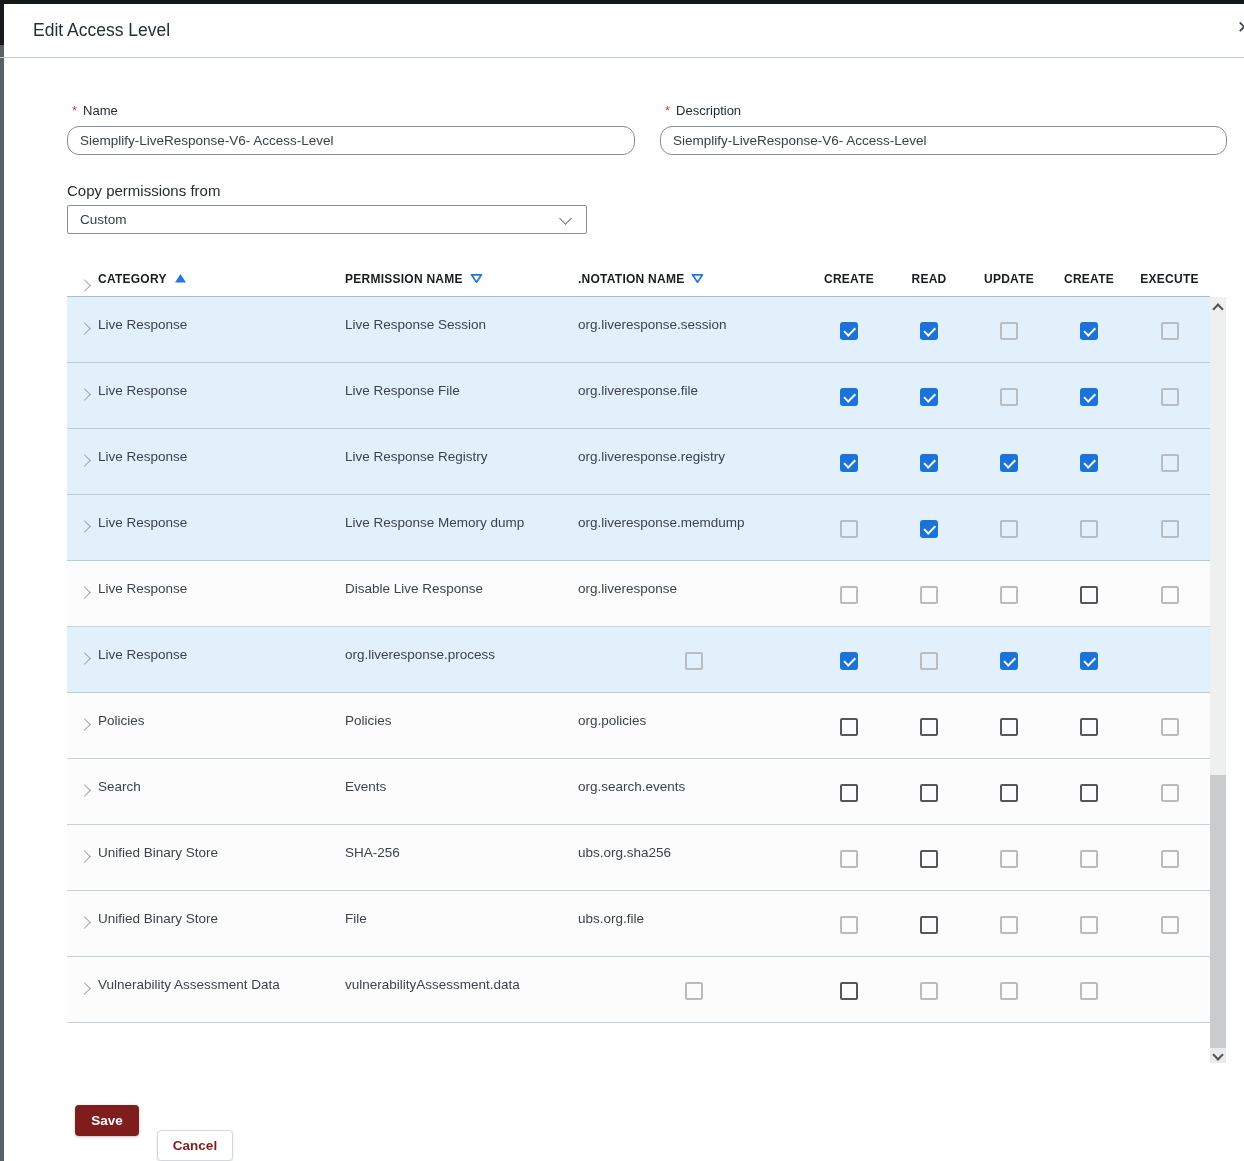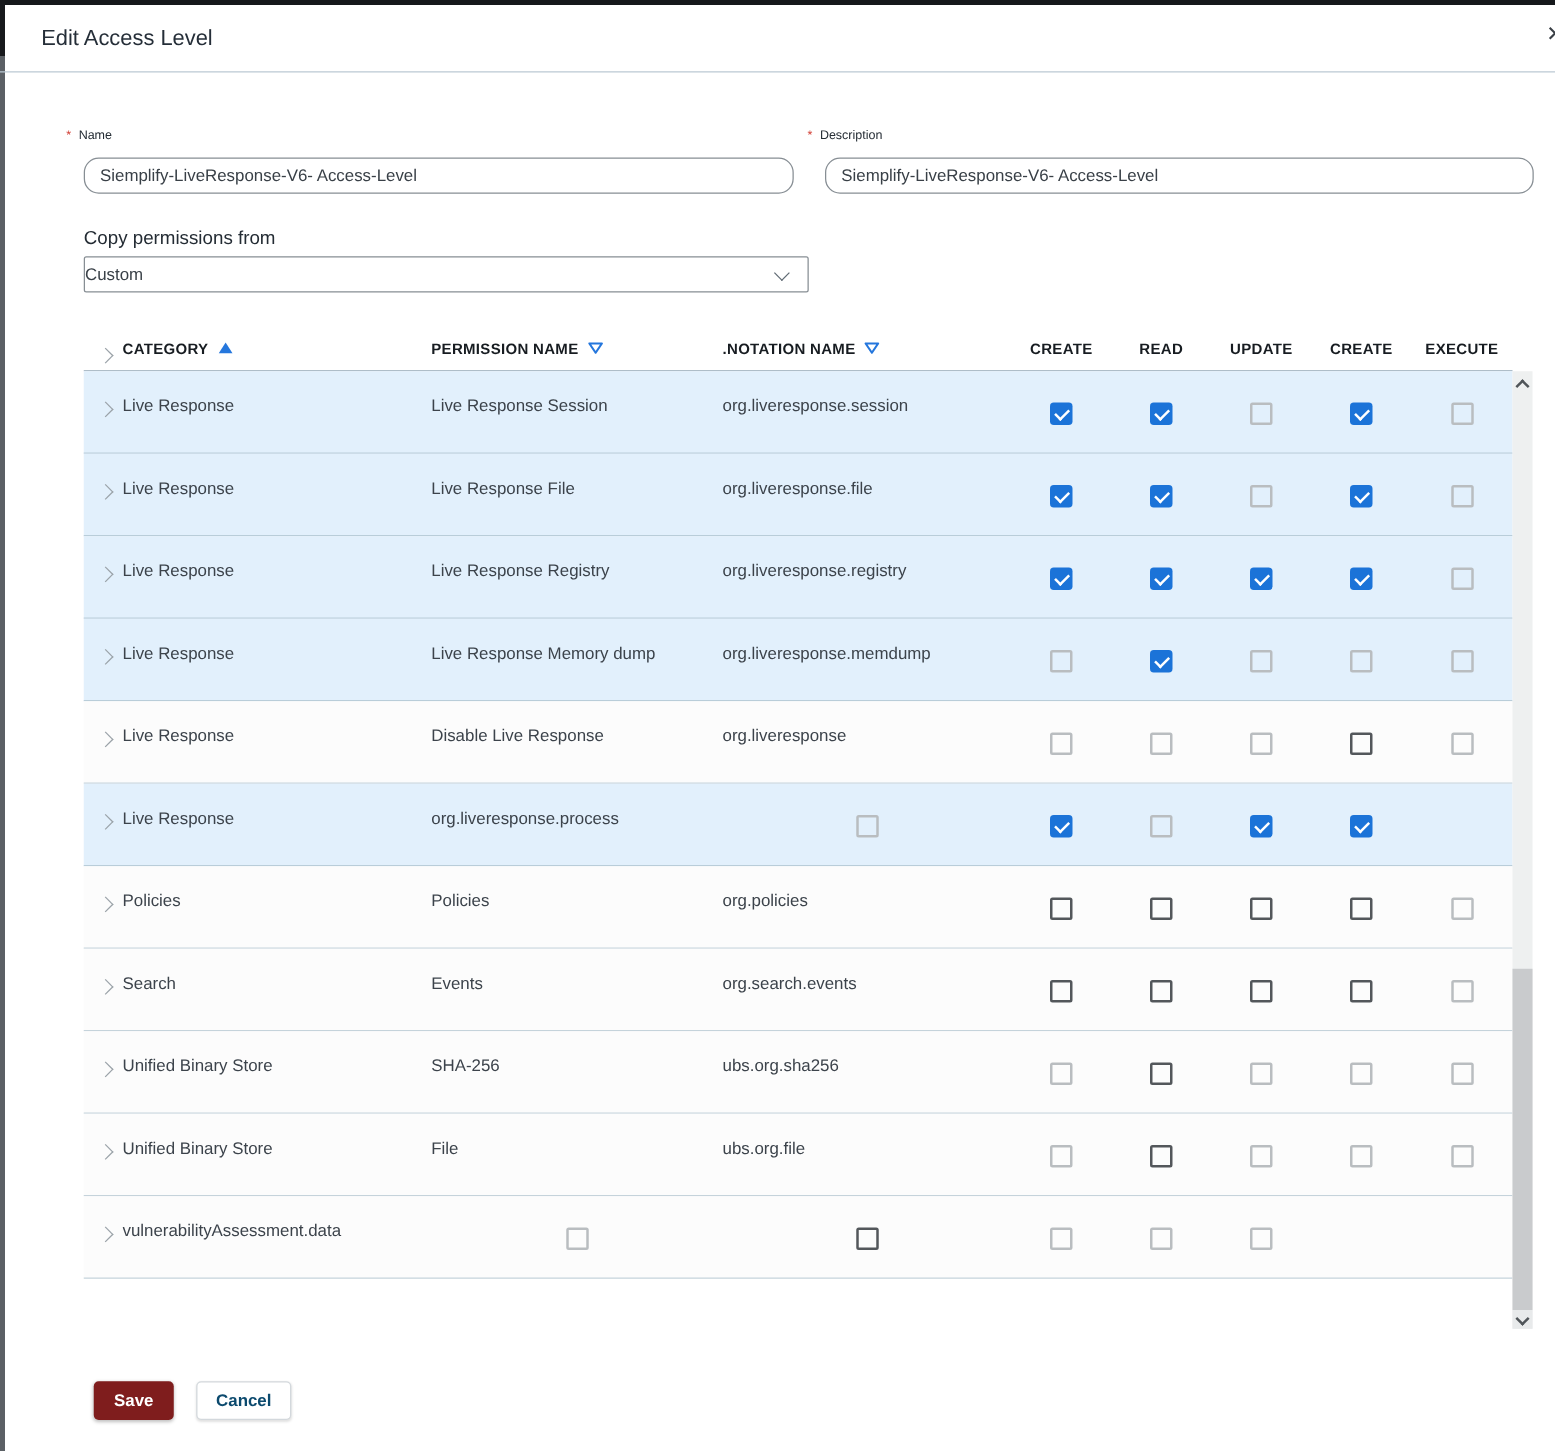--- a/index.html
+++ b/index.html
@@ -12,29 +12,29 @@
   .backdrop-top{position:absolute;left:0;top:0;width:1244px;height:4px;background:#15181b;z-index:6;}
   .backdrop-left{position:absolute;left:0;top:0;width:4px;height:1161px;z-index:6;
     background:linear-gradient(180deg,#17191c 0px,#17191c 45px,#5b6065 45px,#5b6065 100%);}
   .dialog{position:absolute;left:4px;top:4px;width:1240px;height:1157px;background:#fff;border-top-left-radius:6px;}
   .dlg-divider{position:absolute;left:0;top:57px;width:1244px;height:1px;background:#bcc9d3;z-index:7;}
 
   .dlg-title{position:absolute;left:29px;top:16px;font-size:17.5px;font-weight:500;color:#252e38;margin:0;}
   .close{position:absolute;left:1233px;top:14px;font-size:17px;color:#3a4046;cursor:pointer;line-height:20px;}
 
   
-  .fld-label{position:absolute;top:99px;font-size:10px;color:#242c34;}
+  .fld-label{position:absolute;top:99px;font-size:13px;color:#242c34;margin-left:19px;}
   .req{color:#d13c32;margin-right:6px;}
   .inp{position:absolute;top:122px;height:29px;border:1px solid #878e94;border-radius:12px;
        font-family:"Liberation Sans",sans-serif;font-size:13.5px;color:#394047;padding:0 12px;background:#fff;box-sizing:border-box;}
   #name-input{left:63px;width:568px;}
   #desc-input{left:656px;width:567px;}
   .copy-label{position:absolute;left:63px;top:178px;font-size:15px;color:#242c34;}
-  .select{position:absolute;left:63px;top:201px;width:580px;height:29px;border:1px solid #878e94;border-radius:2px;
-          box-sizing:border-box;display:flex;align-items:center;font-size:13.5px;color:#394047;background:#fff;cursor:pointer;}
+  .select{position:absolute;left:63px;top:201px;width:520px;height:29px;border:1px solid #878e94;border-radius:2px;
+          box-sizing:border-box;display:flex;align-items:center;padding-left:12px;font-size:13.5px;color:#394047;background:#fff;cursor:pointer;}
   .select .sel-chevron{position:absolute;right:16px;top:8px;width:8px;height:8px;
           border-right:1.6px solid #5f6a73;border-bottom:1.6px solid #5f6a73;transform:rotate(45deg);}
 
   
   .table{position:absolute;left:63px;top:254px;width:1143px;}
   .grid{display:grid;grid-template-columns:31px 247px 233px 231px 80px 80px 80px 80px 81px;}
   .hrow{height:38px;border-bottom:1px solid #aebdc8;background:#fff;}
   .hcell{font-size:12px;font-weight:700;color:#171c21;letter-spacing:.25px;padding-top:14px;white-space:nowrap;}
   .hcell.c{display:flex;justify-content:center;padding-top:14px;}
   .sort-ic{margin-left:7px;vertical-align:-1px;}
@@ -65,21 +65,21 @@
   .sbar .up{top:2px;}
   .sbar .down{bottom:0;height:15px;background:#e8eaeb;}
   .sbar .a-up{width:6px;height:6px;border-top:2px solid #505559;border-right:2px solid #505559;transform:rotate(-45deg);margin-top:3px;}
   .sbar .a-down{width:6px;height:6px;border-top:2px solid #505559;border-right:2px solid #505559;transform:rotate(135deg);margin-bottom:2px;}
   .sbar .thumb{position:absolute;left:0;top:478px;width:16px;height:273px;background:#c9cbcd;cursor:grab;}
 
   
   .btn{position:absolute;top:1101px;height:31px;border-radius:4px;font-family:"Liberation Sans",sans-serif;
        font-size:13.5px;font-weight:700;cursor:pointer;box-sizing:border-box;}
   .btn-save{left:71px;width:64px;background:#7f1d1d;color:#fff;border:none;box-shadow:0 1px 3px rgba(0,0,0,.25);}
-  .btn-cancel{left:153px;width:76px;background:#fff;color:#0c4a6e;border:1px solid #d3d8dc;box-shadow:0 1px 2px rgba(0,0,0,.12);}
+  .btn-cancel{left:153px;width:76px;background:#fff;color:#7f1d1d;border:1px solid #d3d8dc;box-shadow:0 1px 2px rgba(0,0,0,.12);margin-top:25px;}
 </style>
 </head>
 <body>
 
 <div class="backdrop-top"></div>
 <div class="backdrop-left"></div>
 
 <div class="dialog">
 
   <h1 class="dlg-title">Edit Access Level</h1>
@@ -330,20 +330,21 @@
           </div>
           <div class="cbc">
             <span class="cb muted"></span>
           </div>
           <div class="cbc">
             <span class="cb muted"></span>
           </div>
         </div>
         <div class="grid row">
           <div class="chev"><span class="chev-ic"></span></div>
+          <div class="txt">Vulnerability Assessment Data</div>
           <div class="txt">vulnerabilityAssessment.data</div>
           <div class="cbc">
             <span class="cb muted"></span>
           </div>
           <div class="cbc">
             <span class="cb empty"></span>
           </div>
           <div class="cbc">
             <span class="cb muted"></span>
           </div>

